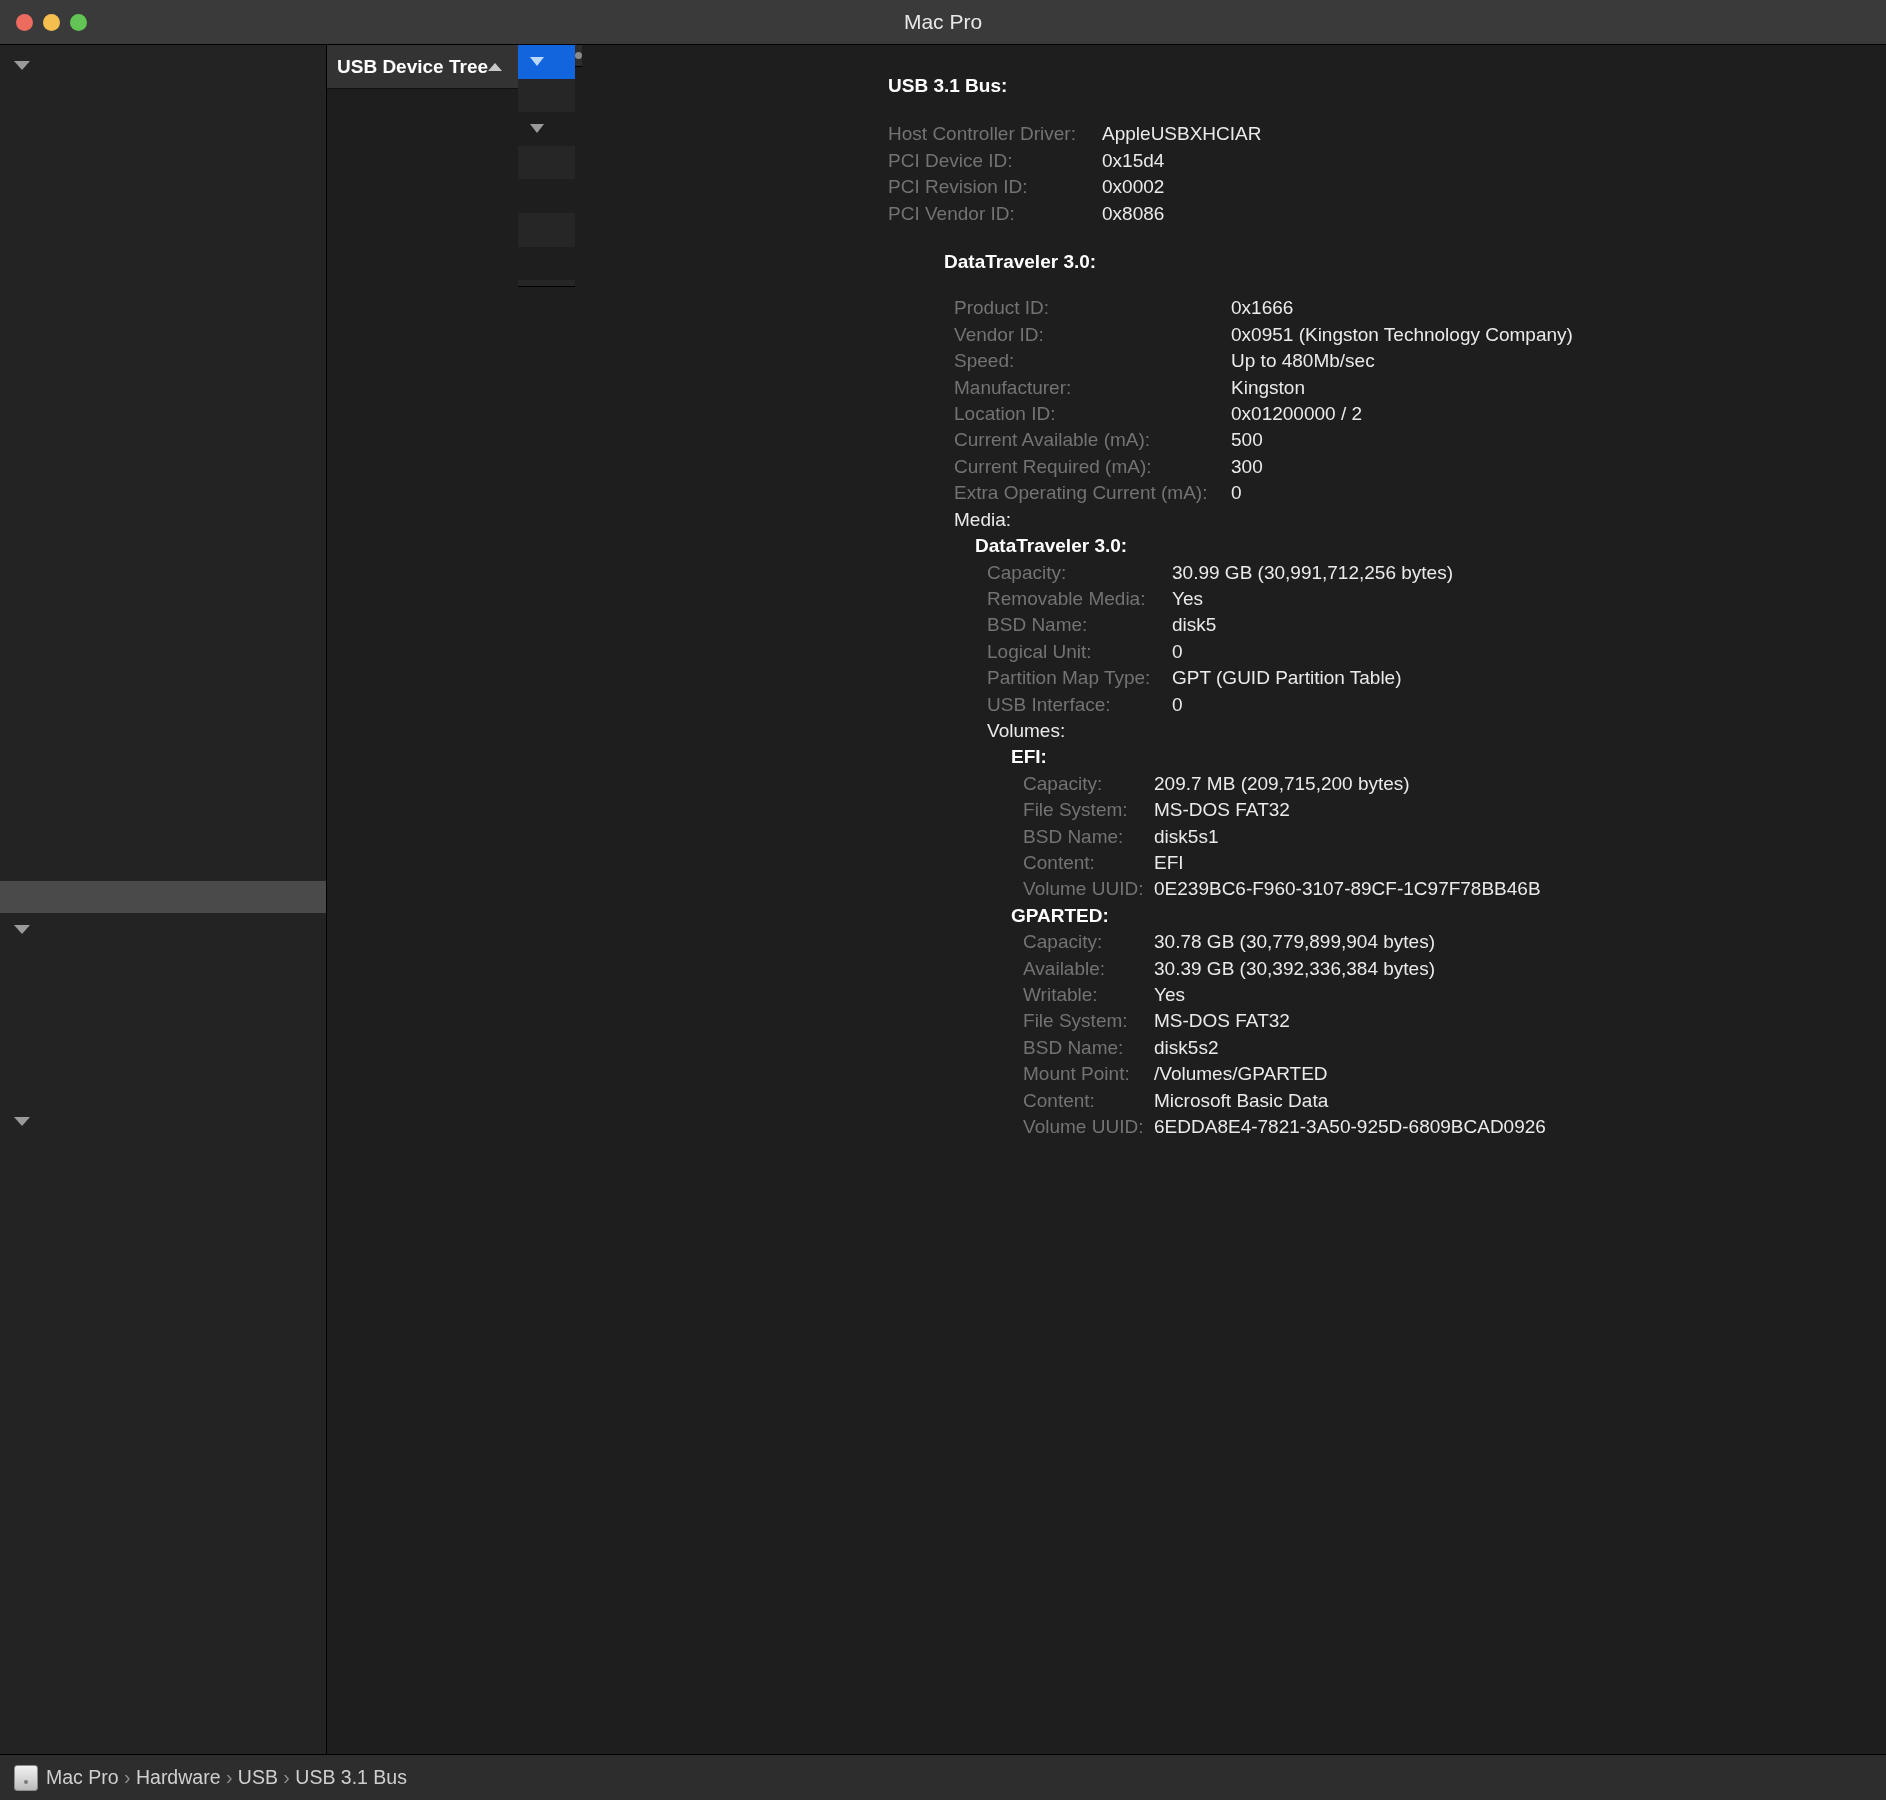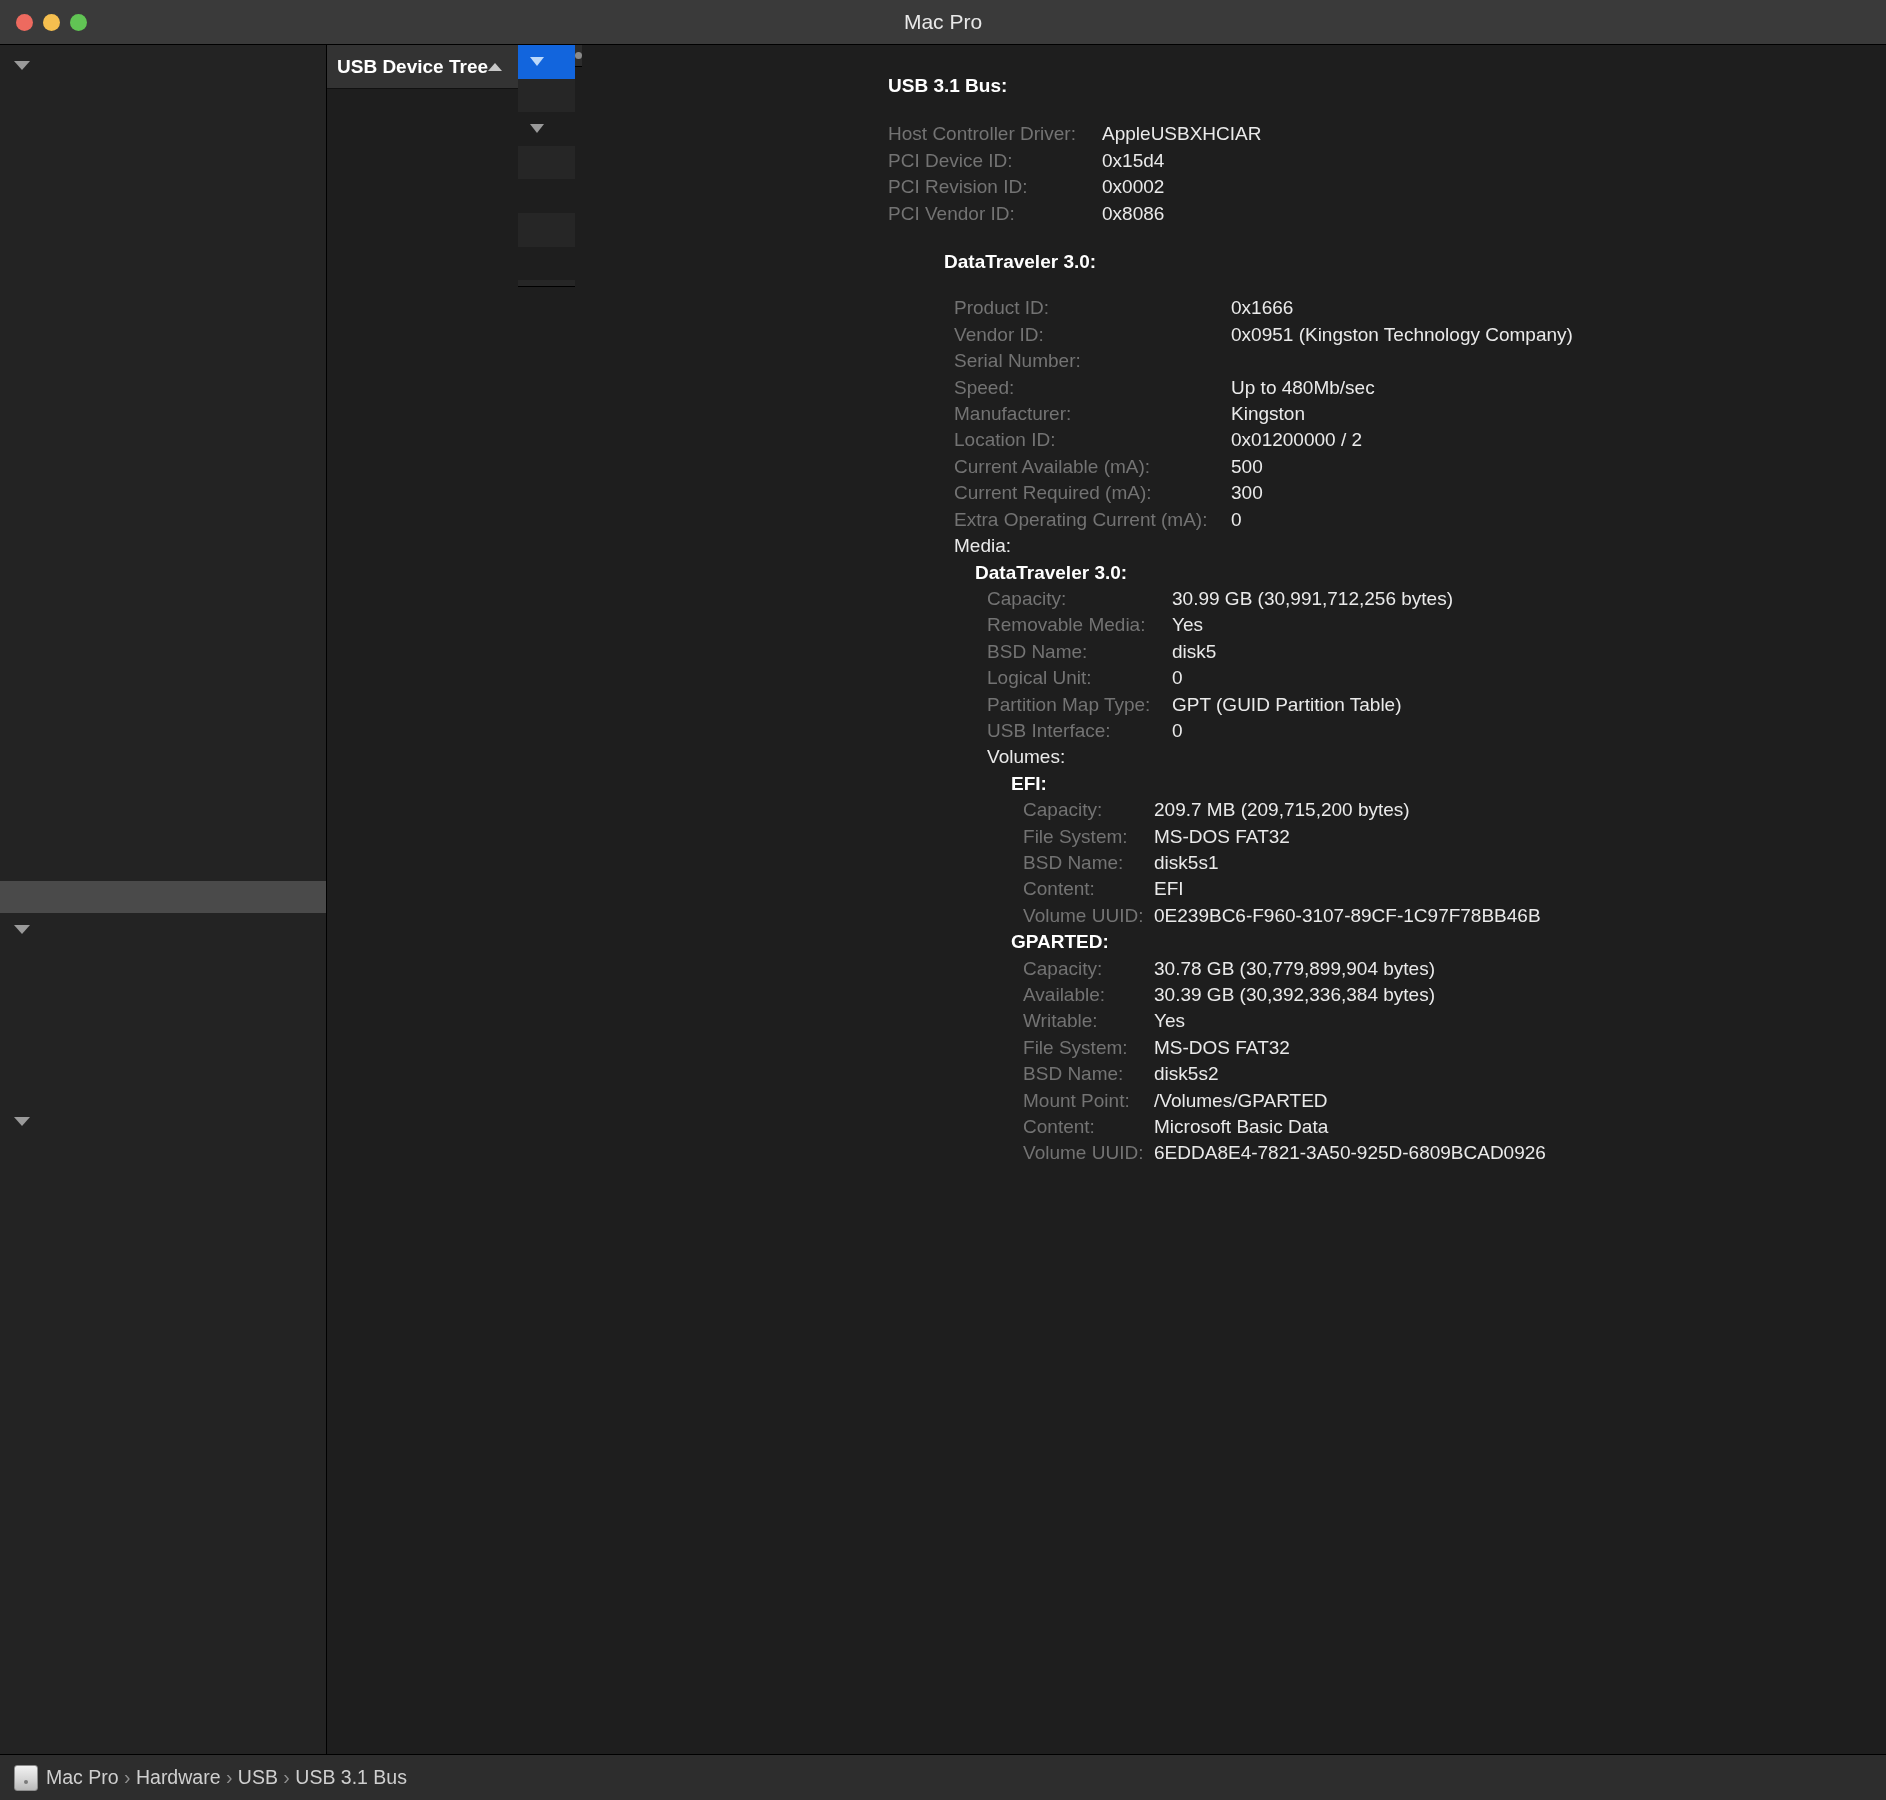--- a/index.html
+++ b/index.html
@@ -400,24 +400,20 @@
             <div style="height:20px"></div>
             <div class="kv blk-l2">
               <span class="k">Product ID:</span>
               <span class="v">0x1666</span>
             </div>
             <div class="kv blk-l2">
               <span class="k">Vendor ID:</span>
               <span class="v">0x0951  (Kingston Technology Company)</span>
             </div>
             <div class="kv blk-l2">
-              <span class="k">Serial Number:</span>
-              <span class="v"></span>
-            </div>
-            <div class="kv blk-l2">
               <span class="k">Speed:</span>
               <span class="v">Up to 480Mb/sec</span>
             </div>
             <div class="kv blk-l2">
               <span class="k">Manufacturer:</span>
               <span class="v">Kingston</span>
             </div>
             <div class="kv blk-l2">
               <span class="k">Location ID:</span>
               <span class="v">0x01200000 / 2</span>

